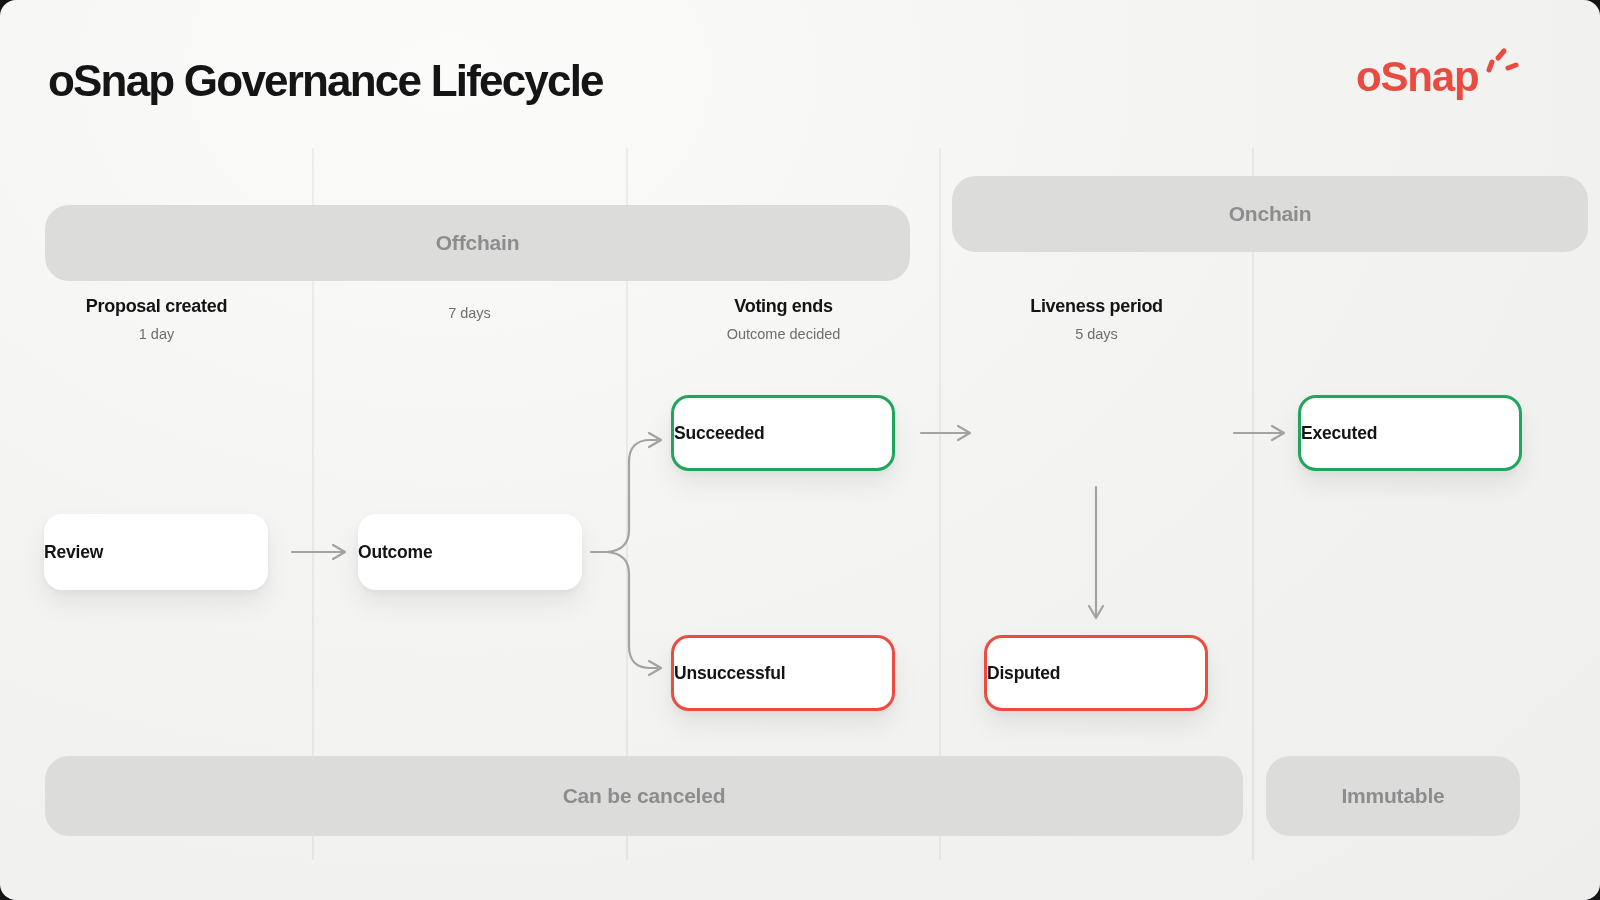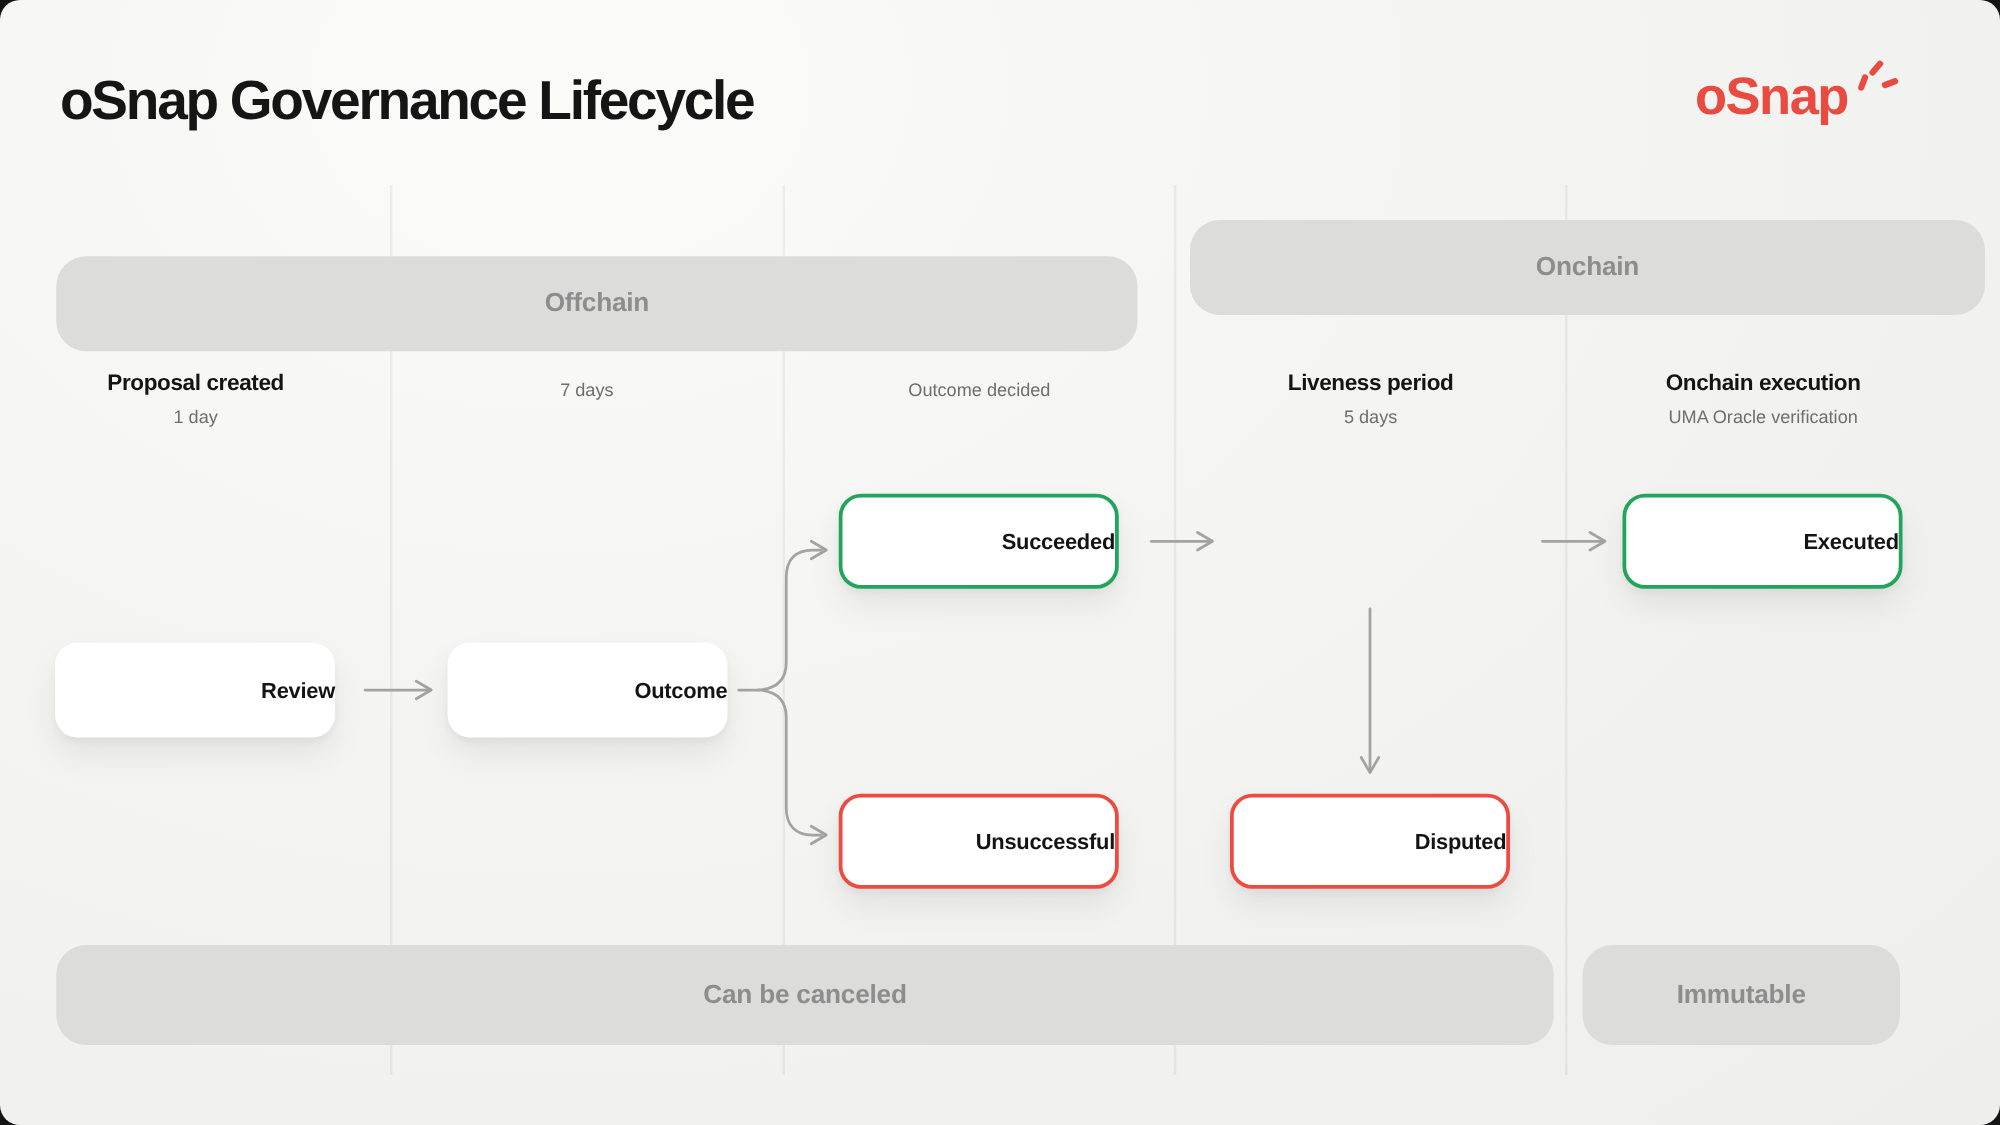--- a/index.html
+++ b/index.html
@@ -31,21 +31,21 @@
   .band-canceled{left:45px;top:756px;width:1198px;height:80px;}
   .band-immutable{left:1266px;top:756px;width:254px;height:80px;}
   
   .colhead{position:absolute;top:296px;width:313px;text-align:center;}
   .colhead .ct{font-size:18px;font-weight:700;color:#141414;letter-spacing:-0.3px;}
   .colhead .cs{margin-top:9px;font-size:14.5px;font-weight:400;color:#6e6e6e;}
   .c1{left:0px}.c2{left:313px}.c3{left:627px}.c4{left:940px}.c5{left:1254px}
   
   .node{
     position:absolute;width:224px;height:76px;box-sizing:border-box;
-    display:flex;align-items:center;justify-content:flex-end;
+    display:flex;align-items:center;justify-content:flex-start;
     background:#ffffff;border-radius:18px;
     font-size:17.5px;font-weight:700;color:#141414;letter-spacing:-0.2px;
     box-shadow:0 14px 26px rgba(0,0,0,0.07), 0 3px 6px rgba(0,0,0,0.04);
   }
   .node--success{border:3px solid #21a45b;}
   .node--failure{border:3px solid #ee4b40;}
   .n-review{left:44px;top:514px;}
   .n-active{left:358px;top:514px;}
   .n-succeeded{left:671px;top:395px;}
   .n-unsuccessful{left:671px;top:635px;}
@@ -86,29 +86,26 @@
   </div>
 
   <div class="colhead c1">
     <div class="ct">Proposal created</div>
     <div class="cs">1 day</div>
   </div>
   <div class="colhead c2">
     <div class="cs">7 days</div>
   </div>
   <div class="colhead c3">
+    <div class="ct">Voting ends</div>
     <div class="cs">Outcome decided</div>
   </div>
   <div class="colhead c4">
     <div class="ct">Liveness period</div>
     <div class="cs">5 days</div>
-  </div>
-  <div class="colhead c5">
-    <div class="ct">Onchain execution</div>
-    <div class="cs">UMA Oracle verification</div>
   </div>
 
   <svg class="arrows" width="1600" height="900" viewBox="0 0 1600 900">
     <g stroke="#a3a3a3" stroke-width="2.2" fill="none" stroke-linecap="round" stroke-linejoin="round">
 
       <path d="M 292 552 L 343 552"></path>
       <path d="M 333 545 L 345 552 L 333 559"></path>
 
       <path d="M 591 552 L 607 552"></path>
       <path d="M 607 552 C 621 551 629 544 629 530 L 629 462 C 629 447 637 440 650 440 L 657 440"></path>

